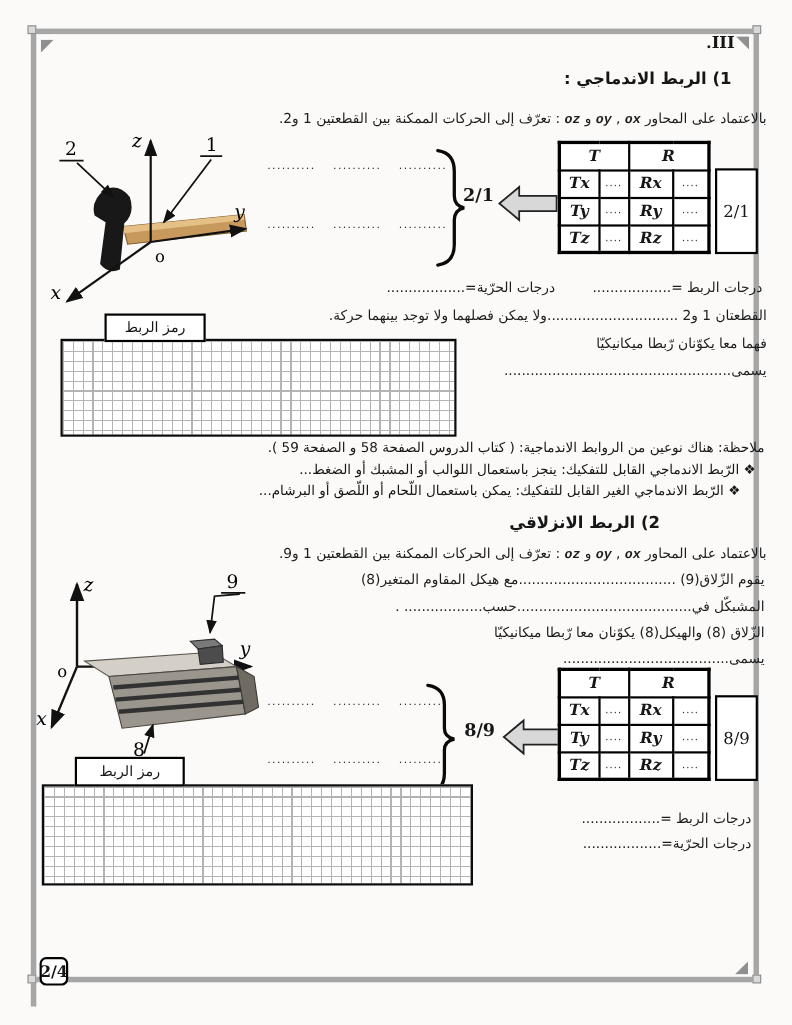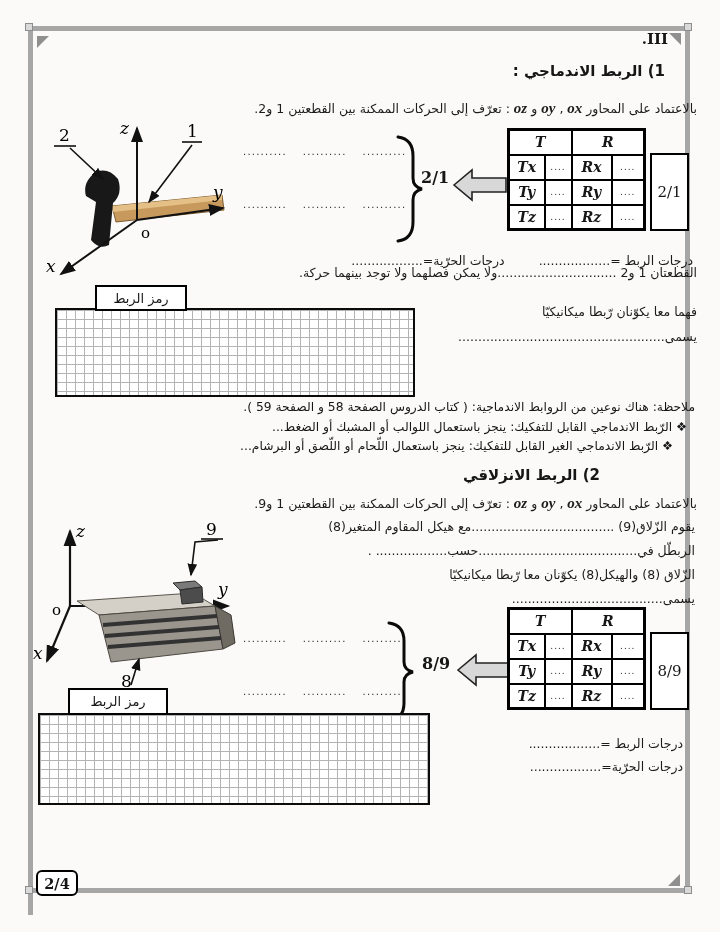--- a/index.html
+++ b/index.html
@@ -10,21 +10,21 @@
   .bar{background:#a6a6a6;position:absolute;}
   .handle{position:absolute;width:8px;height:8px;background:#d9d9d9;border:1px solid #8d8d8d;}
   .tri{position:absolute;width:12px;height:12px;background:#8f8f8f;}
   .tri.tl{clip-path:polygon(0 0,100% 0,0 100%);}
   .tri.tr{clip-path:polygon(0 0,100% 0,100% 100%);}
   .tri.br{clip-path:polygon(100% 0,100% 100%,0 100%);}
   .title{font-weight:bold;font-size:16.5px;}
   .numeral{font-family:"DejaVu Serif",serif;font-weight:bold;font-size:15px;direction:ltr;}
   .h1{font-weight:bold;font-size:15px;}
   .body-line{font-size:12.5px;color:#1c1c1c;}
-  .lat{font-family:Liberation Serif, serif;font-style:italic;font-weight:bold;font-size:15px;direction:ltr;unicode-bidi:isolate;}
+  .lat{font-family:Liberation Mono, monospace;font-style:italic;font-weight:bold;font-size:12px;direction:ltr;unicode-bidi:isolate;}
   table.mtable{border-collapse:collapse;background:#fff;border:3px solid #000;}
   table.mtable td{border:2.2px solid #000;text-align:center;vertical-align:middle;
     font-family:"DejaVu Serif",serif;font-style:italic;font-weight:bold;font-size:14px;height:25px;padding:0 3px;}
   table.mtable td.dotcell{font-style:normal;font-weight:normal;font-size:9px;letter-spacing:1px;color:#333;}
   .tlabel{border:2.4px solid #000;background:#fff;display:flex;align-items:center;justify-content:center;
     font-family:"DejaVu Serif",serif;font-size:15px;}
   .dotrow{display:flex;gap:16px;direction:ltr;}
   .dotseg{font-size:10px;letter-spacing:1.2px;color:#2a2a2a;}
   .bracelabel{font-family:"DejaVu Serif",serif;font-weight:bold;font-size:16px;}
   .gridbox{border:2.4px solid #0b0b0b;background-color:#fff;
@@ -145,50 +145,50 @@
     <td class="dotcell">....</td>
   </tr>
 </tbody>
   </table>
 <div class="tlabel abs" style="left:650px;top:153px;width:39px;height:78px">2/1</div>
 
 <div class="abs" dir="rtl" style="top:253px;right:27px;display:flex;gap:34px">
   <span class="body-line ar">درجات الربط =..................</span>
   <span class="body-line ar">درجات الحرّية=..................</span>
 </div>
-<div class="abs ar body-line" style="top:265px;right:23px">القطعتان 1 و2 ..............................ولا يمكن فصلهما ولا توجد بينهما حركة.</div>
+<div class="abs ar body-line" style="top:279px;right:23px">القطعتان 1 و2 ..............................ولا يمكن فصلهما ولا توجد بينهما حركة.</div>
 <div class="abs ar body-line" style="top:304px;right:23px">فهما معا يكوّنان رّبطا ميكانيكيّا</div>
 <div class="abs ar body-line" style="top:329px;right:23px">يسمى....................................................</div>
 
 <div class="tabbox abs" style="left:95px;top:285px;width:92px;height:26px;z-index:2">رمز الربط</div>
 <div class="gridbox abs" style="left:55px;top:308px;width:360px;height:89px"></div>
 
 <div class="abs ar note-line" style="top:400px;right:25px">ملاحظة: هناك نوعين من الروابط الاندماجية: ( كتاب الدروس الصفحة 58 و الصفحة 59 ).</div>
 <div class="abs ar note-line" dir="rtl" style="top:420px;right:33px">
   <span>❖</span>
   <span>الرّبط الاندماجي القابل للتفكيك: ينجز باستعمال اللوالب أو المشبك أو الضغط...</span>
 </div>
 <div class="abs ar note-line" dir="rtl" style="top:439px;right:47px">
   <span>❖</span>
-  <span>الرّبط الاندماجي الغير القابل للتفكيك: ينجز باستعمال اللّحام أو اللّصق أو البرشام...</span>
+  <span>الرّبط الاندماجي الغير القابل للتفكيك: يمكن باستعمال اللّحام أو اللّصق أو البرشام...</span>
 </div>
 
 <div class="abs ar h1" style="top:466px;right:120px">2) الربط الانزلاقي</div>
 
 <div class="abs ar body-line" dir="rtl" style="top:495px;right:23px">
   <span>بالاعتماد على المحاور</span>
   <span class="lat">ox</span>
   <span>,</span>
   <span class="lat">oy</span>
   <span>و</span>
   <span class="lat">oz</span>
   <span>: تعرّف إلى الحركات الممكنة بين القطعتين 1 و9.</span>
 </div>
 <div class="abs ar body-line" style="top:519px;right:25px">يقوم الزّلاق(9) ....................................مع هيكل المقاوم المتغير(8)</div>
-<div class="abs ar body-line" style="top:543px;right:25px">الربطّل في........................................حسب.................. .</div>
+<div class="abs ar body-line" style="top:543px;right:25px">المشبكّل في........................................حسب.................. .</div>
 <div class="abs ar body-line" style="top:567px;right:25px">الزّلاق (8) والهيكل(8) يكوّنان معا رّبطا ميكانيكيّا</div>
 <div class="abs ar body-line" style="top:591px;right:25px">يسمى......................................</div>
 
 <svg class="abs" style="left:25px;top:513px" width="235" height="195" viewBox="0 0 235 195">
   <defs>
     <marker id="ah2" markerWidth="9" markerHeight="8" refX="7" refY="3" orient="auto">
       <path d="M0,0 L8,3 L0,6 Z" fill="#111"></path>
     </marker>
   </defs>
   <g stroke="#111" stroke-width="2.2" fill="none">
@@ -271,13 +271,13 @@
 </tbody>
   </table>
 <div class="tlabel abs" style="left:650px;top:632px;width:39px;height:78px">8/9</div>
 
 <div class="tabbox abs" style="left:68px;top:688px;width:100px;height:27px;z-index:2">رمز الربط</div>
 <div class="gridbox abs" style="left:38px;top:713px;width:392px;height:92px"></div>
 
 <div class="abs ar body-line" style="top:736px;right:37px">درجات الربط =..................</div>
 <div class="abs ar body-line" style="top:759px;right:37px">درجات الحرّية=..................</div>
 
-<div class="pagenum abs" style="left:36px;top:870px;width:42px;height:26px">2/4</div>
+<div class="pagenum abs" style="left:36px;top:870px;width:26px;height:26px">2/4</div>
 
 </body></html>

